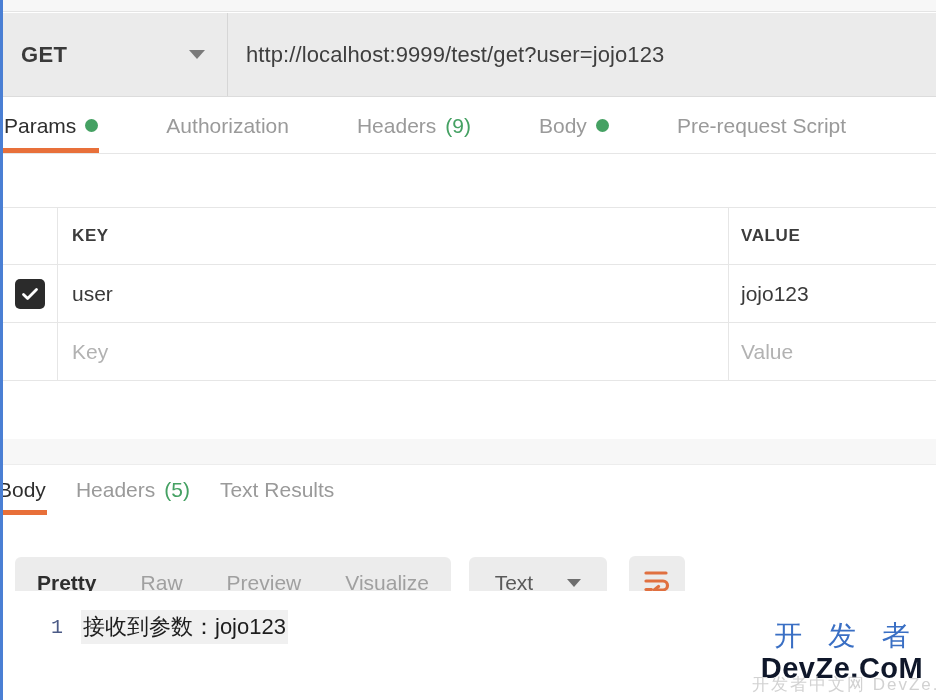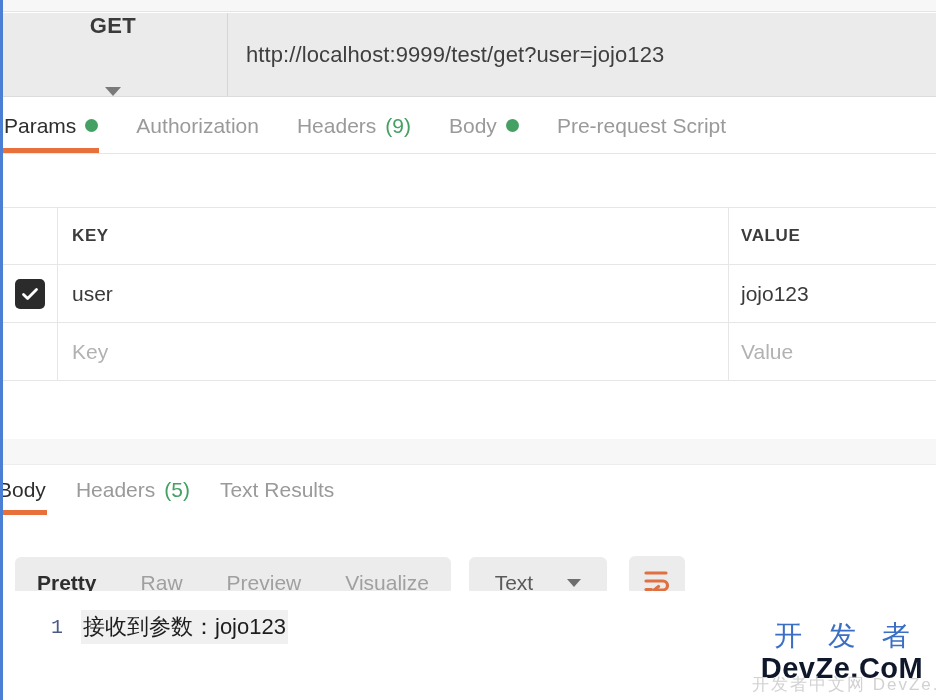--- a/index.html
+++ b/index.html
@@ -29,21 +29,20 @@
     background: #ebebeb;
     border-bottom: 1px solid #dcdcdc;
     display: flex; align-items: stretch;
   }
   .method-box {
     width: 225px; height: 100%;
     display: flex; align-items: center; justify-content: space-between;
     padding: 0 22px 0 18px;
     background: #ebebeb;
     border-right: 1px solid #d6d6d6;
-    flex-direction: column;
   }
   .method-label {
     font-size: 22px; font-weight: 600; color: #3a3a3a; letter-spacing: .4px;
   }
   .caret {
     width: 0; height: 0;
     border-left: 8px solid transparent;
     border-right: 8px solid transparent;
     border-top: 9px solid #7a7a7a;
   }
@@ -54,20 +53,21 @@
     background: #ebebeb;
   }
   .url-text { font-size: 22px; color: #3f3f3f; letter-spacing: .1px; }
 
   
   .req-tabs {
     position: absolute; left: 0; top: 98px; width: 933px; height: 56px;
     background: #ffffff;
     display: flex; align-items: center;
     border-bottom: 1px solid #e6e6e6;
+    gap: 30px;
   }
   .tab {
     display: flex; align-items: center; gap: 9px;
     height: 100%;
     padding: 0 1px;
     position: relative;
     font-size: 21px; color: #9a9a9a;
     white-space: nowrap;
   }
   .tab + .tab { margin-left: 36px; }

